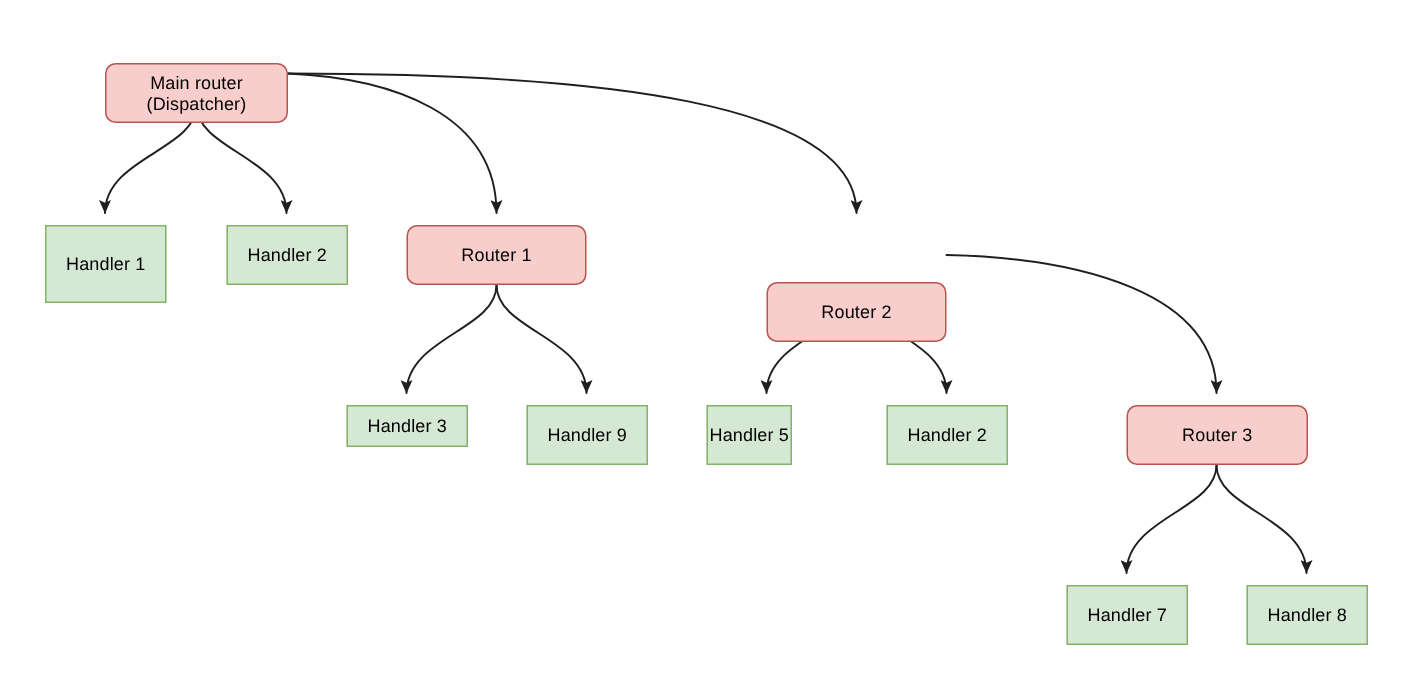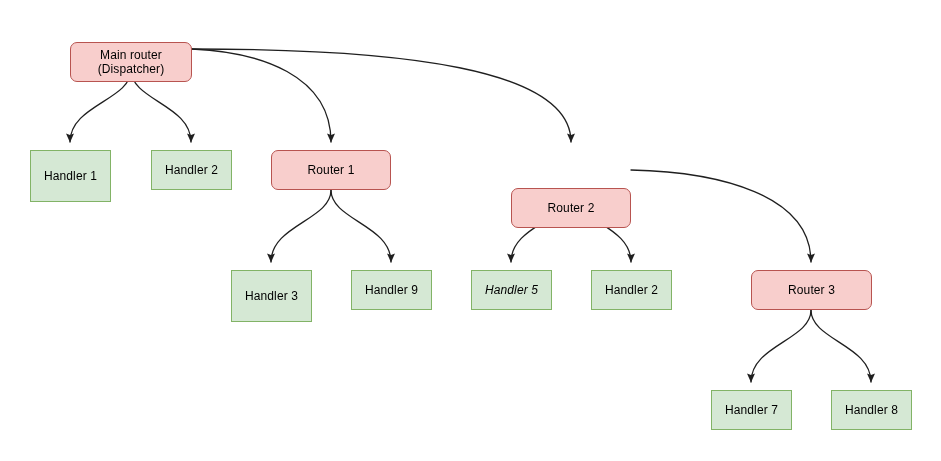--- a/index.html
+++ b/index.html
@@ -81,22 +81,22 @@
       </g>
   </svg>
 
   <div id="node-layer">
       <div class="node node-router" style="left: 70px; top: 30px; width: 122px; height: 40px; margin-top: 12px;"><span class="node-label">Main router
 (Dispatcher)</span></div>
       <div class="node node-handler" style="left: 30px; top: 150px; width: 81px; height: 52px;"><span class="node-label">Handler 1</span></div>
       <div class="node node-handler" style="left: 151px; top: 150px; width: 81px; height: 40px;"><span class="node-label">Handler 2</span></div>
       <div class="node node-router" style="left: 271px; top: 150px; width: 120px; height: 40px;"><span class="node-label">Router 1</span></div>
       <div class="node node-router" style="left: 511px; top: 150px; width: 120px; height: 40px; margin-top: 38px;"><span class="node-label">Router 2</span></div>
-      <div class="node node-handler" style="left: 231px; top: 270px; width: 81px; height: 52px;"><span class="node-label">Handler 3</span></div>
+      <div class="node node-handler" style="left: 231px; top: 270px; width: 81px; height: 28px;"><span class="node-label">Handler 3</span></div>
       <div class="node node-handler" style="left: 351px; top: 270px; width: 81px; height: 40px;"><span class="node-label">Handler 9</span></div>
-      <div class="node node-handler" style="left: 471px; top: 270px; width: 81px; height: 40px; font-style: italic;"><span class="node-label">Handler 5</span></div>
+      <div class="node node-handler" style="left: 471px; top: 270px; width: 57px; height: 40px;"><span class="node-label">Handler 5</span></div>
       <div class="node node-handler" style="left: 591px; top: 270px; width: 81px; height: 40px;"><span class="node-label">Handler 2</span></div>
       <div class="node node-router" style="left: 751px; top: 270px; width: 121px; height: 40px;"><span class="node-label">Router 3</span></div>
       <div class="node node-handler" style="left: 711px; top: 390px; width: 81px; height: 40px;"><span class="node-label">Handler 7</span></div>
       <div class="node node-handler" style="left: 831px; top: 390px; width: 81px; height: 40px; text-align: center;"><span class="node-label">Handler 8</span></div>
     </div>
 
 </div>
 
 </body></html>

